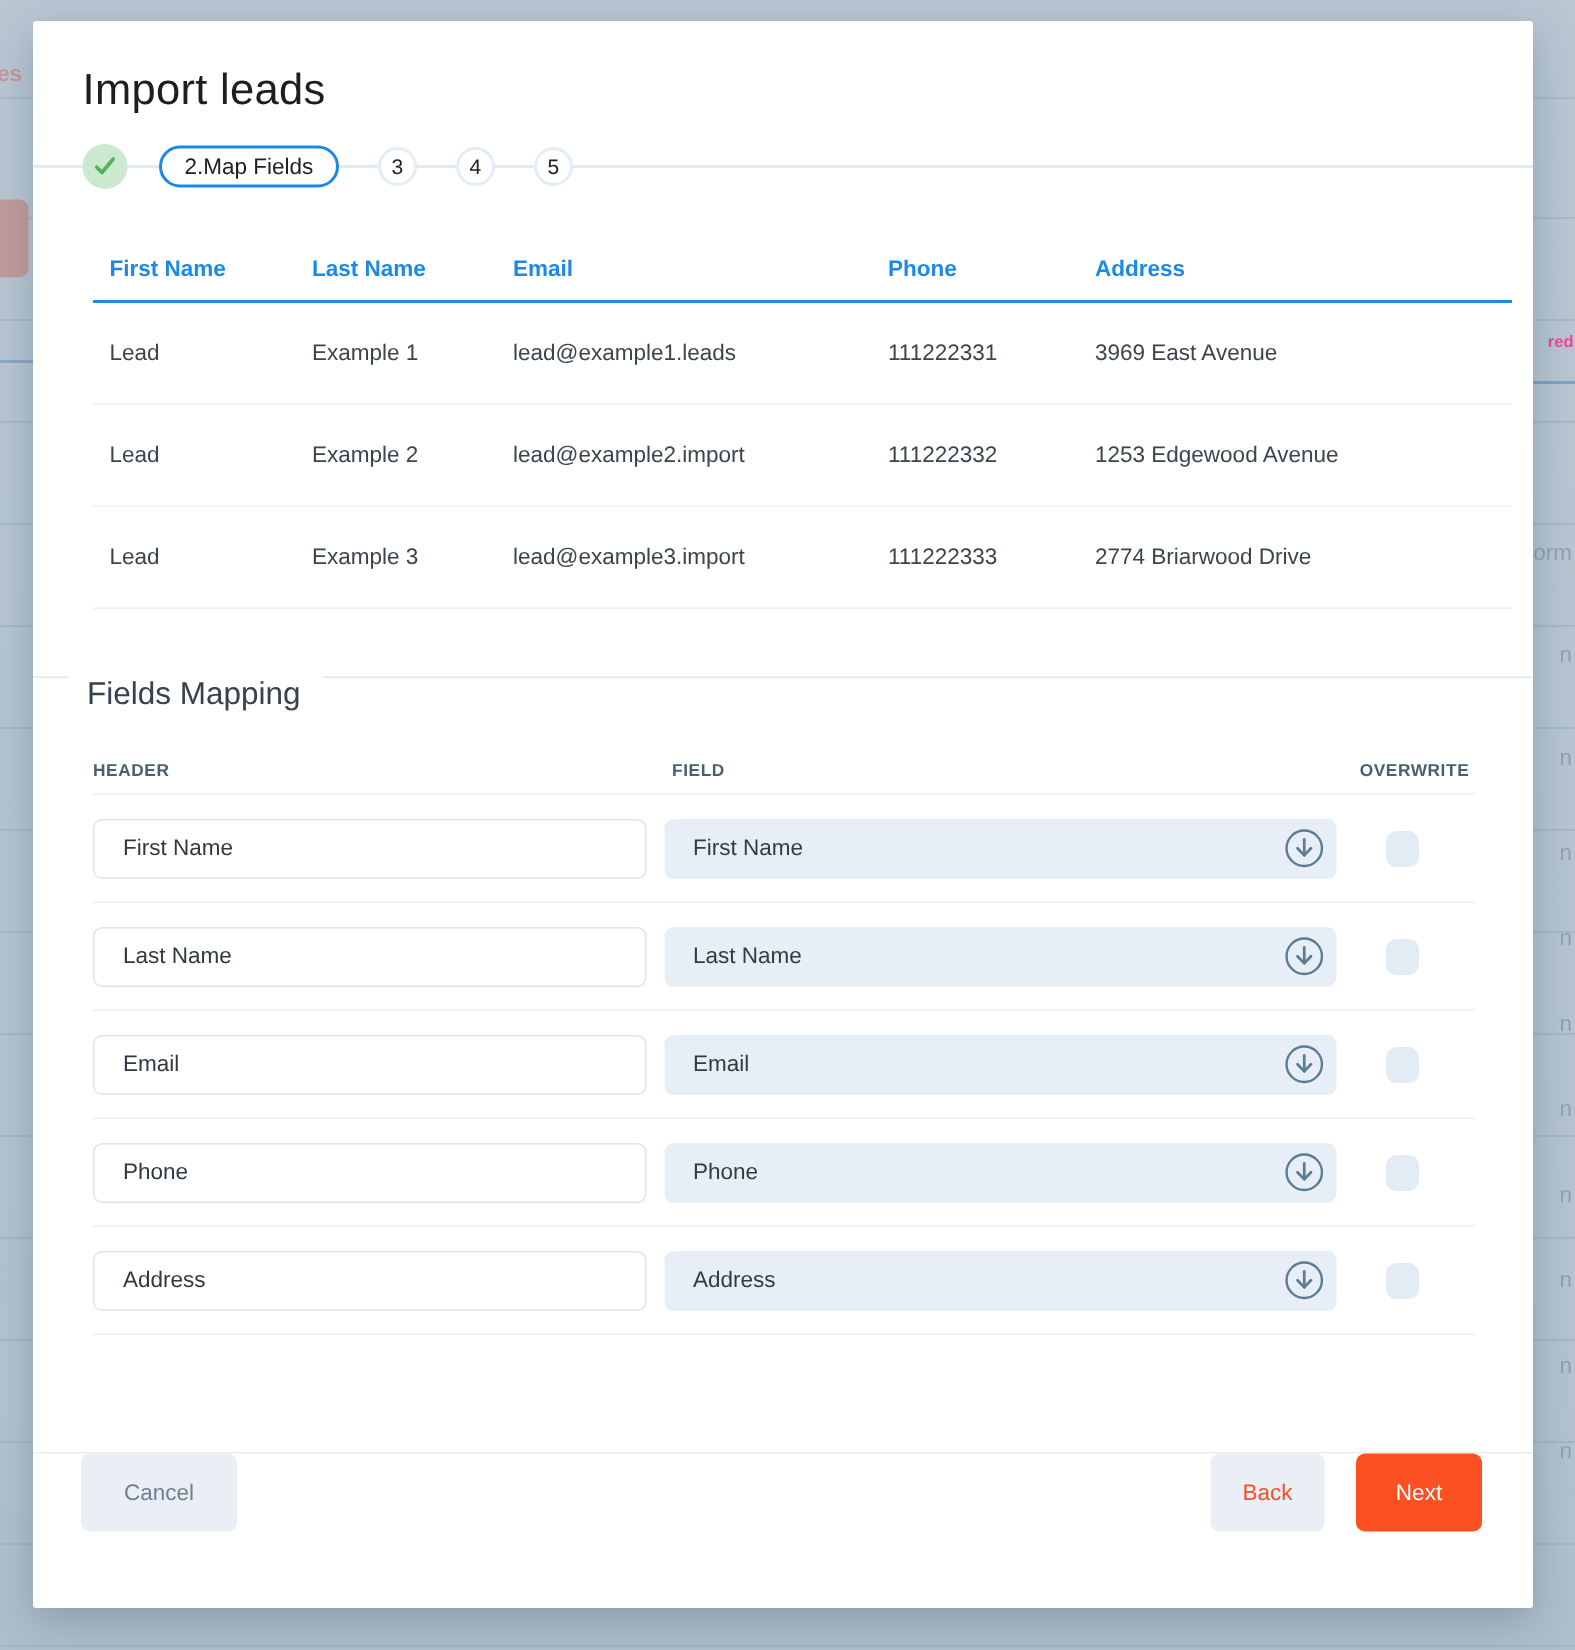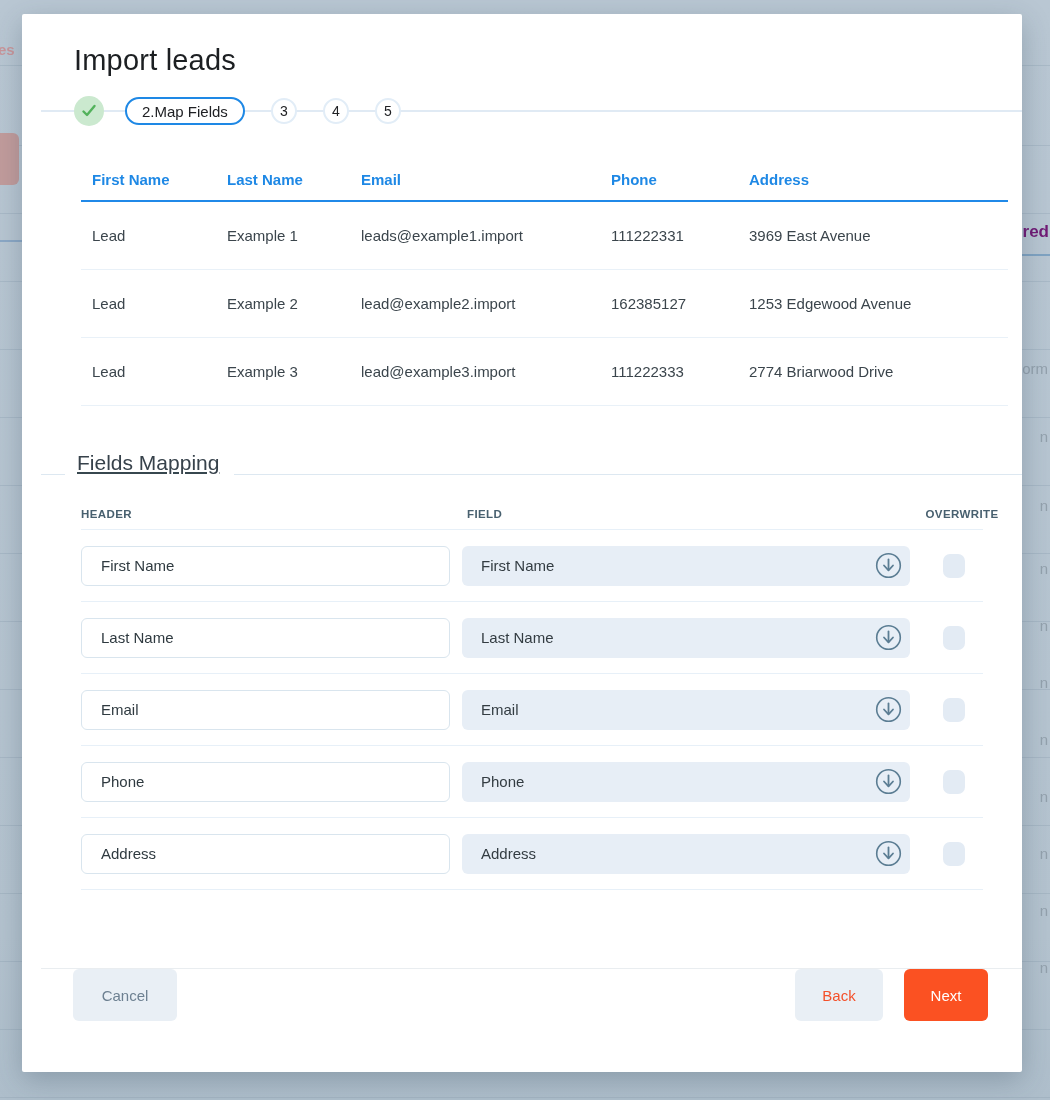--- a/index.html
+++ b/index.html
@@ -12,29 +12,29 @@
   
   .backdrop-lines {
     position:absolute; inset:0;
     background:repeating-linear-gradient(180deg, transparent 0px, transparent 67px, rgba(130,150,168,.28) 67px, rgba(130,150,168,.28) 68px);
     background-position:0 78px;
   }
   .frag { position:absolute; pointer-events:none; }
   .frag-es { left:-2px; top:41px; font-size:15px; font-weight:700; color:#c9969b; }
   .frag-btn { left:0; top:133px; width:19px; height:52px; background:#c29c9c; border-radius:0 6px 6px 0; }
   .frag-blue-left { left:0; top:240px; width:22px; height:2px; background:#8ba8c6; }
-  .frag-red { right:1px; top:222px; font-size:17px; font-weight:700; color:#701a75; }
+  .frag-red { right:1px; top:222px; font-size:11px; font-weight:700; color:#ec4899; }
   .frag-blue-right { right:0; top:254px; width:28px; height:2px; background:#7fa3c2; }
   .frag-gray { right:2px; font-size:15px; color:#93a1ad; }
   
   .modal {
     position:absolute; left:22px; top:14px; width:1000px; height:1058px;
     background:#ffffff; border-radius:2px;
     box-shadow:0 8px 28px rgba(40,60,80,.28);
-    display:flex; flex-direction:column;padding-left:19px;
+    display:flex; flex-direction:column;
   }
   .modal-body { padding:30px 0 0 0; flex:1; display:flex; flex-direction:column; }
   .modal-title { font-size:29px; font-weight:500; color:#1c1f22; letter-spacing:.2px; padding-left:33px; }
   
   .stepper { position:relative; margin-top:19px; height:30px; display:flex; align-items:center; padding-left:33px; }
   .step-line { position:absolute; left:0; right:0; top:50%; height:2px; margin-top:-1px; background:#e0eaf4; }
   .step { position:relative; z-index:1; }
   .step-done {
     width:30px; height:30px; border-radius:50%; background:#cbe9cf;
     display:flex; align-items:center; justify-content:center;
@@ -55,21 +55,21 @@
     display:grid; grid-template-columns:135px 134px 250px 138px 1fr;
     border-bottom:2px solid #2089e8; height:43px; align-items:center;
   }
   .ptable-header > div { padding-left:11px; font-size:15px; font-weight:700; color:#1e88e5; }
   .ptable-row {
     display:grid; grid-template-columns:135px 134px 250px 138px 1fr;
     height:68px; align-items:center; border-bottom:1px solid #e9f1f8;
   }
   .ptable-row > div { padding-left:11px; font-size:15px; color:#3b454c; }
   
-  .legend { margin-top:45px; display:flex; align-items:flex-end;text-decoration:underline; }
+  .legend { margin-top:45px; display:flex; align-items:flex-start; }
   .legend-line { height:1px; background:#dde8f1; }
   .legend-line.l { width:24px; margin-right:12px; }
   .legend-line.r { flex:1; margin-left:15px; }
   .legend-title { font-size:21px; color:#37424b; }
   
   .map-wrap { margin:0 39px 0 40px; }
   .map-head {
     display:grid; grid-template-columns:369px 448px 80px; column-gap:12px;
     margin-top:33px; padding-bottom:9px; border-bottom:1px solid #e7f0f8;
   }
@@ -97,21 +97,21 @@
   
   .footer {
     margin-top:auto; height:104px; border-top:1px solid #e9edf0;
     display:flex; align-items:flex-start; padding:0 34px 0 32px;
   }
   .btn {
     height:52px; border:none; border-radius:6px; font-size:15px; font-weight:500;
     cursor:pointer; font-family:"Liberation Sans","DejaVu Sans",sans-serif;
   }
   .btn-cancel { width:104px; background:#e9eff5; color:#6d8091; }
-  .btn-back { width:88px; background:#e9eff5; color:#f4502a; margin-left:auto; }
+  .btn-back { width:76px; background:#e9eff5; color:#f4502a; margin-left:auto; }
   .btn-next { width:84px; background:#fb5122; color:#ffffff; margin-left:21px; }
 </style>
 </head>
 <body>
 
 <div class="backdrop-lines"></div>
 <span class="frag frag-es">es</span>
 <div class="frag frag-btn"></div>
 <div class="frag frag-blue-left"></div>
 <span class="frag frag-red">red</span>
@@ -150,29 +150,29 @@
       <div class="ptable-header">
         <div>First Name</div>
         <div>Last Name</div>
         <div>Email</div>
         <div>Phone</div>
         <div>Address</div>
       </div>
       <div class="ptable-row">
         <div>Lead</div>
         <div>Example 1</div>
-        <div>leads@example1.import</div>
+        <div>lead@example1.leads</div>
         <div>111222331</div>
         <div>3969 East Avenue</div>
       </div>
       <div class="ptable-row">
         <div>Lead</div>
         <div>Example 2</div>
         <div>lead@example2.import</div>
-        <div>162385127</div>
+        <div>111222332</div>
         <div>1253 Edgewood Avenue</div>
       </div>
       <div class="ptable-row">
         <div>Lead</div>
         <div>Example 3</div>
         <div>lead@example3.import</div>
         <div>111222333</div>
         <div>2774 Briarwood Drive</div>
       </div>
     </div>

